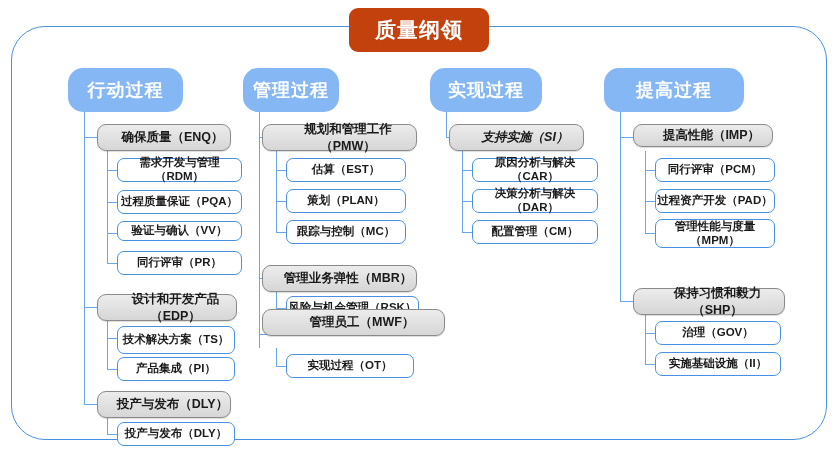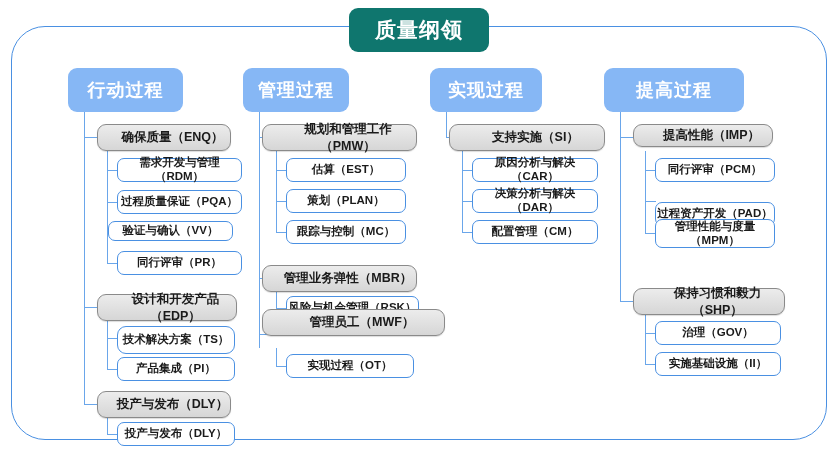--- a/index.html
+++ b/index.html
@@ -22,35 +22,35 @@
     border-radius:34px;
     box-sizing:border-box;
     background:transparent;
   }
 
   
   .title-box{
     position:absolute;
     left:349px;top:8px;
     width:140px;height:44px;
-    background:#0f766e;
+    background:#c2410c;
     border-radius:9px;
     display:flex;align-items:center;justify-content:center;
     color:#ffffff;
     font-size:21px;font-weight:bold;
     letter-spacing:1px;
     z-index:6;
   }
 
   
   .col-header{
     position:absolute;
     height:44px;
     background:#86b7f5;
-    border-radius:9px;
+    border-radius:15px;
     display:flex;align-items:center;justify-content:center;
     color:#ffffff;
     font-size:18px;font-weight:bold;
     letter-spacing:1px;
     z-index:5;
   }
 
   
   .grp{
     position:absolute;
@@ -100,39 +100,39 @@
   <div class="ln ln-v" style="left:84px;top:112px;height:292px;"></div>
 
   <div class="ln ln-h" style="left:84px;top:137px;width:14px;"></div>
   <div class="grp" style="left:97px;top:124px;width:134px;height:27px;">确保质量（ENQ）</div>
   <div class="ln ln-v" style="left:107px;top:151px;height:112px;"></div>
   <div class="ln ln-h" style="left:107px;top:170px;width:11px;"></div>
   <div class="leaf" style="left:117px;top:158px;width:125px;height:24px;">需求开发与管理（RDM）</div>
   <div class="ln ln-h" style="left:107px;top:202px;width:11px;"></div>
   <div class="leaf" style="left:117px;top:190px;width:125px;height:24px;">过程质量保证（PQA）</div>
   <div class="ln ln-h" style="left:107px;top:233px;width:11px;"></div>
-  <div class="leaf" style="left:108px;top:221px;width:125px;height:20px;">验证与确认（VV）</div>
+  <div class="leaf" style="left:117px;top:221px;width:125px;height:20px;">验证与确认（VV）</div>
   <div class="ln ln-h" style="left:107px;top:263px;width:11px;"></div>
   <div class="leaf" style="left:117px;top:251px;width:125px;height:24px;">同行评审（PR）</div>
 
   <div class="ln ln-h" style="left:84px;top:307px;width:14px;"></div>
   <div class="grp" style="left:97px;top:294px;width:140px;height:27px;">设计和开发产品（EDP）</div>
   <div class="ln ln-v" style="left:107px;top:321px;height:49px;"></div>
   <div class="ln ln-h" style="left:107px;top:338px;width:11px;"></div>
-  <div class="leaf" style="left:117px;top:326px;width:118px;height:28px;border-radius:9px;">技术解决方案（TS）</div>
+  <div class="leaf" style="left:117px;top:326px;width:118px;height:28px;">技术解决方案（TS）</div>
   <div class="ln ln-h" style="left:107px;top:369px;width:11px;"></div>
   <div class="leaf" style="left:117px;top:357px;width:118px;height:24px;">产品集成（PI）</div>
 
   <div class="ln ln-h" style="left:84px;top:404px;width:14px;"></div>
   <div class="grp" style="left:97px;top:391px;width:134px;height:27px;">投产与发布（DLY）</div>
   <div class="ln ln-v" style="left:107px;top:418px;height:17px;"></div>
   <div class="ln ln-h" style="left:107px;top:434px;width:11px;"></div>
   <div class="leaf" style="left:117px;top:422px;width:118px;height:24px;">投产与发布（DLY）</div>
 
-  <div class="col-header" style="left:243px;top:68px;width:106px;">管理过程</div>
+  <div class="col-header" style="left:243px;top:68px;width:96px;">管理过程</div>
   <div class="ln ln-v" style="left:259px;top:112px;height:236px;"></div>
 
   <div class="ln ln-h" style="left:259px;top:137px;width:14px;"></div>
   <div class="grp" style="left:262px;top:124px;width:155px;height:27px;">规划和管理工作（PMW）</div>
   <div class="ln ln-v" style="left:276px;top:151px;height:82px;"></div>
   <div class="ln ln-h" style="left:276px;top:170px;width:11px;"></div>
   <div class="leaf" style="left:286px;top:158px;width:120px;height:24px;">估算（EST）</div>
   <div class="ln ln-h" style="left:276px;top:201px;width:11px;"></div>
   <div class="leaf" style="left:286px;top:189px;width:120px;height:24px;">策划（PLAN）</div>
   <div class="ln ln-h" style="left:276px;top:232px;width:11px;"></div>
@@ -147,39 +147,39 @@
   <div class="ln ln-h" style="left:259px;top:334px;width:14px;"></div>
   <div class="grp" style="left:262px;top:309px;width:183px;height:27px;">管理员工（MWF）</div>
   <div class="ln ln-v" style="left:276px;top:348px;height:19px;"></div>
   <div class="ln ln-h" style="left:276px;top:366px;width:11px;"></div>
   <div class="leaf" style="left:286px;top:354px;width:128px;height:24px;">实现过程（OT）</div>
 
   <div class="col-header" style="left:430px;top:68px;width:112px;">实现过程</div>
   <div class="ln ln-v" style="left:446px;top:112px;height:26px;"></div>
 
   <div class="ln ln-h" style="left:446px;top:137px;width:14px;"></div>
-  <div class="grp" style="left:449px;top:124px;width:156px;height:27px;">支持实施（SI）</div>
+  <div class="grp" style="left:449px;top:124px;width:135px;height:27px;font-style:italic;">支持实施（SI）</div>
   <div class="ln ln-v" style="left:462px;top:151px;height:82px;"></div>
   <div class="ln ln-h" style="left:462px;top:170px;width:11px;"></div>
   <div class="leaf" style="left:472px;top:158px;width:126px;height:24px;">原因分析与解决（CAR）</div>
   <div class="ln ln-h" style="left:462px;top:201px;width:11px;"></div>
   <div class="leaf" style="left:472px;top:189px;width:126px;height:24px;">决策分析与解决（DAR）</div>
   <div class="ln ln-h" style="left:462px;top:232px;width:11px;"></div>
   <div class="leaf" style="left:472px;top:220px;width:126px;height:24px;">配置管理（CM）</div>
 
   <div class="col-header" style="left:604px;top:68px;width:140px;">提高过程</div>
   <div class="ln ln-v" style="left:620px;top:112px;height:190px;"></div>
 
   <div class="ln ln-h" style="left:620px;top:137px;width:14px;"></div>
   <div class="grp" style="left:633px;top:124px;width:140px;height:23px;">提高性能（IMP）</div>
   <div class="ln ln-v" style="left:645px;top:151px;height:83px;"></div>
   <div class="ln ln-h" style="left:645px;top:170px;width:11px;"></div>
   <div class="leaf" style="left:655px;top:158px;width:120px;height:24px;">同行评审（PCM）</div>
   <div class="ln ln-h" style="left:645px;top:201px;width:11px;"></div>
-  <div class="leaf" style="left:655px;top:202px;width:120px;height:24px;">过程资产开发（PAD）</div>
+  <div class="leaf" style="left:655px;top:189px;width:120px;height:24px;">过程资产开发（PAD）</div>
   <div class="ln ln-h" style="left:645px;top:233px;width:11px;"></div>
   <div class="leaf" style="left:655px;top:219px;width:120px;height:29px;white-space:pre-line;">管理性能与度量
 （MPM）</div>
 
   <div class="ln ln-h" style="left:620px;top:301px;width:14px;"></div>
   <div class="grp" style="left:633px;top:288px;width:152px;height:27px;">保持习惯和毅力（SHP）</div>
   <div class="ln ln-v" style="left:645px;top:315px;height:50px;"></div>
   <div class="ln ln-h" style="left:645px;top:333px;width:11px;"></div>
   <div class="leaf" style="left:655px;top:321px;width:126px;height:24px;">治理（GOV）</div>
   <div class="ln ln-h" style="left:645px;top:364px;width:11px;"></div>

